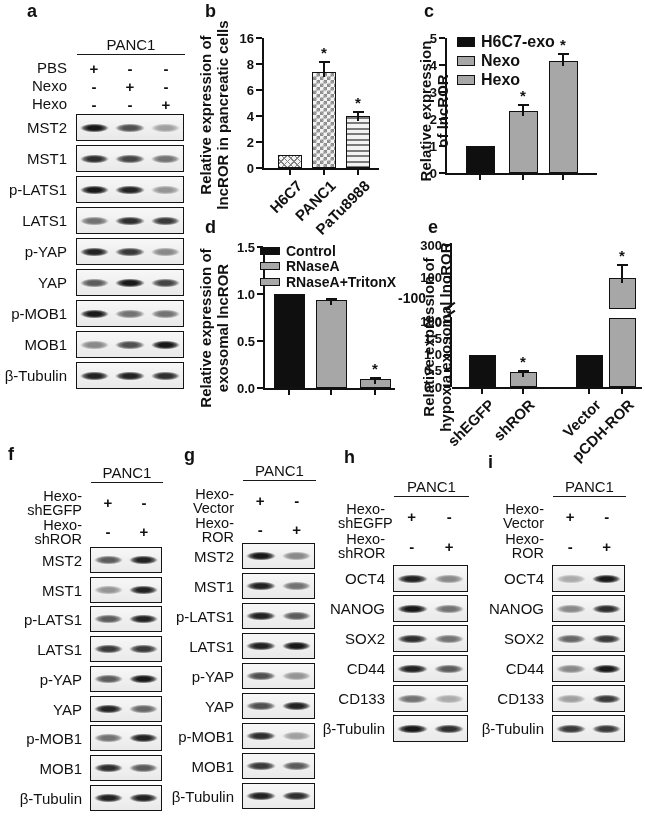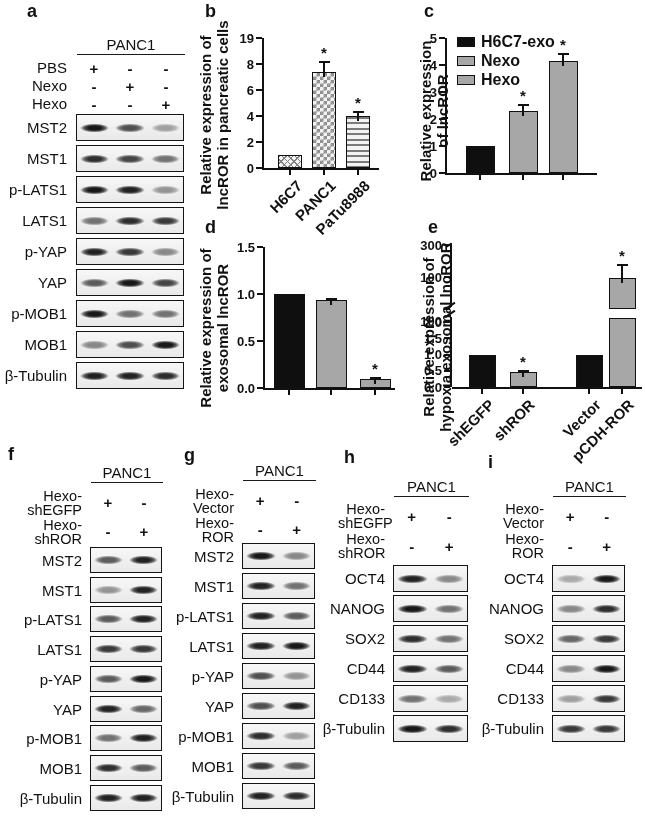--- a/index.html
+++ b/index.html
@@ -475,21 +475,21 @@
         <div class="yticklab" style="top: 123.5px;">0</div>
         <div class="ytick" style="top: 103px;"></div>
         <div class="yticklab" style="top: 97.5px;">2</div>
         <div class="ytick" style="top: 77px;"></div>
         <div class="yticklab" style="top: 71.5px;">4</div>
         <div class="ytick" style="top: 51px;"></div>
         <div class="yticklab" style="top: 45.5px;">6</div>
         <div class="ytick" style="top: 25px;"></div>
         <div class="yticklab" style="top: 19.5px;">8</div>
         <div class="ytick" style="top: -1px;"></div>
-        <div class="yticklab" style="top: -6.5px;">19</div>
+        <div class="yticklab" style="top: -6.5px;">16</div>
         <div class="xtick" style="left: 25px;"></div>
         <div class="bar" style="left: 14px; width: 24px; top: 117px; height: 13px; background-image: repeating-linear-gradient(45deg, rgb(128, 128, 128) 0px, rgb(128, 128, 128) 1.3px, rgba(0, 0, 0, 0) 1.3px, rgba(0, 0, 0, 0) 4.6px), repeating-linear-gradient(135deg, rgb(128, 128, 128) 0px, rgb(128, 128, 128) 1.3px, rgba(0, 0, 0, 0) 1.3px, rgba(0, 0, 0, 0) 4.6px); background-color: rgb(243, 243, 243);"></div>
         <div class="xtick" style="left: 59px;"></div>
         <div class="bar" style="left: 48px; width: 24px; top: 33.8px; height: 96.2px; background-image: linear-gradient(45deg, rgb(141, 141, 141) 25%, rgba(0, 0, 0, 0) 25%, rgba(0, 0, 0, 0) 75%, rgb(141, 141, 141) 75%), linear-gradient(45deg, rgb(141, 141, 141) 25%, rgba(0, 0, 0, 0) 25%, rgba(0, 0, 0, 0) 75%, rgb(141, 141, 141) 75%); background-color: rgb(243, 243, 243); background-size: 7px 7px; background-position: 0px 0px, 3.5px 3.5px;"></div>
         <div class="errv" style="left: 59px; top: 23.4px; height: 15.4px;"></div>
         <div class="errcap" style="left: 54.5px; width: 11px; top: 23.4px;"></div>
         <div class="star" style="left: 60px; top: 6.4px;">*</div>
         <div class="xtick" style="left: 93px;"></div>
         <div class="bar" style="left: 82px; width: 24px; top: 78px; height: 52px; background-image: repeating-linear-gradient(rgb(122, 122, 122) 0px, rgb(122, 122, 122) 2px, rgb(243, 243, 243) 2px, rgb(243, 243, 243) 5.5px);"></div>
         <div class="errv" style="left: 93px; top: 72.8px; height: 10.2px;"></div>
@@ -566,20 +566,35 @@
         <div class="bar" style="left: 8.5px; width: 31px; top: 47px; height: 94px; background: rgb(15, 15, 15);"></div>
         <div class="xtick" style="left: 65px;"></div>
         <div class="bar" style="left: 50.5px; width: 31px; top: 52.64px; height: 88.36px; background: rgb(167, 167, 167);"></div>
         <div class="errv" style="left: 65px; top: 50.76px; height: 6.88px;"></div>
         <div class="errcap" style="left: 60.5px; width: 11px; top: 50.76px;"></div>
         <div class="xtick" style="left: 109px;"></div>
         <div class="bar" style="left: 94.5px; width: 31px; top: 131.6px; height: 9.4px; background: rgb(167, 167, 167);"></div>
         <div class="errv" style="left: 109px; top: 129.72px; height: 6.88px;"></div>
         <div class="errcap" style="left: 104.5px; width: 11px; top: 129.72px;"></div>
         <div class="star" style="left: 110px; top: 112.72px;">*</div>
+        <div class="legend" style="left: -5px; top: -4px;">
+          <div class="lgrow" style="height: 15.5px;">
+            <div class="lgsw" style="width: 20px; height: 8px; background: rgb(15, 15, 15);"></div>
+            <div class="lgtext" style="font-size: 14px;">Control</div>
+          </div>
+          <div class="lgrow" style="height: 15.5px;">
+            <div class="lgsw" style="width: 20px; height: 8px; background: rgb(167, 167, 167);"></div>
+            <div class="lgtext" style="font-size: 14px;">RNaseA</div>
+          </div>
+          <div class="lgrow" style="height: 15.5px;">
+            <div class="lgsw" style="width: 20px; height: 8px; background: rgb(167, 167, 167);"></div>
+            <div class="lgtext" style="font-size: 14px;">RNaseA+TritonX</div>
+          </div>
+          <div class="lg2" style="font-size: 14px; width: 140px; margin-left: 26px; height: 15.5px;">-100</div>
+        </div>
       </div>
     </div>
   <div class="panel" style="left:420px;top:215px;width:225px;height:235px;">
     <span class="pletter" style="left:8px;top:3px;">e</span>
   <div class="ylab" style="left: 1px; top: 228px; width: 212px;">
         <div>Relative expression of</div>
         <div>hypoxia exosomal lncROR</div>
       </div>
       <div class="plot axes-x" style="left: 32px; top: 28px; width: 190px; height: 144px;">
         <div class="yaxisseg" style="top: 74px; height: 70px;"></div>

